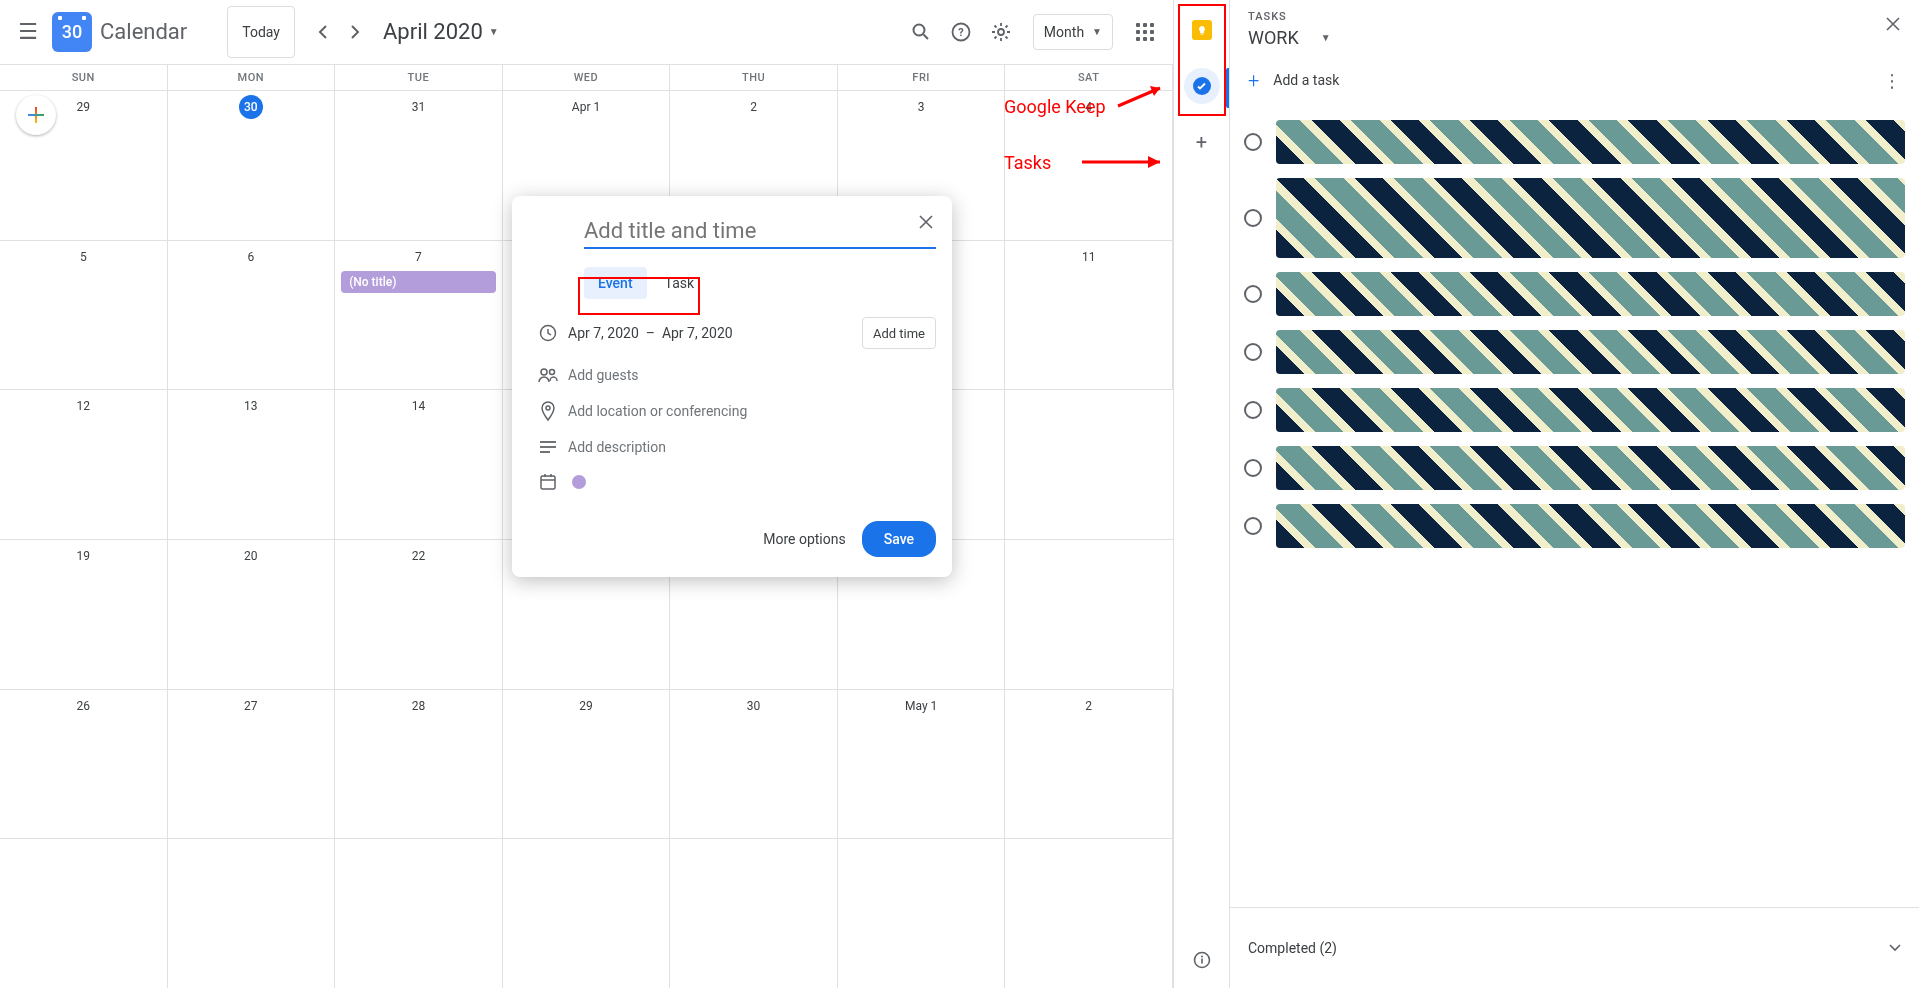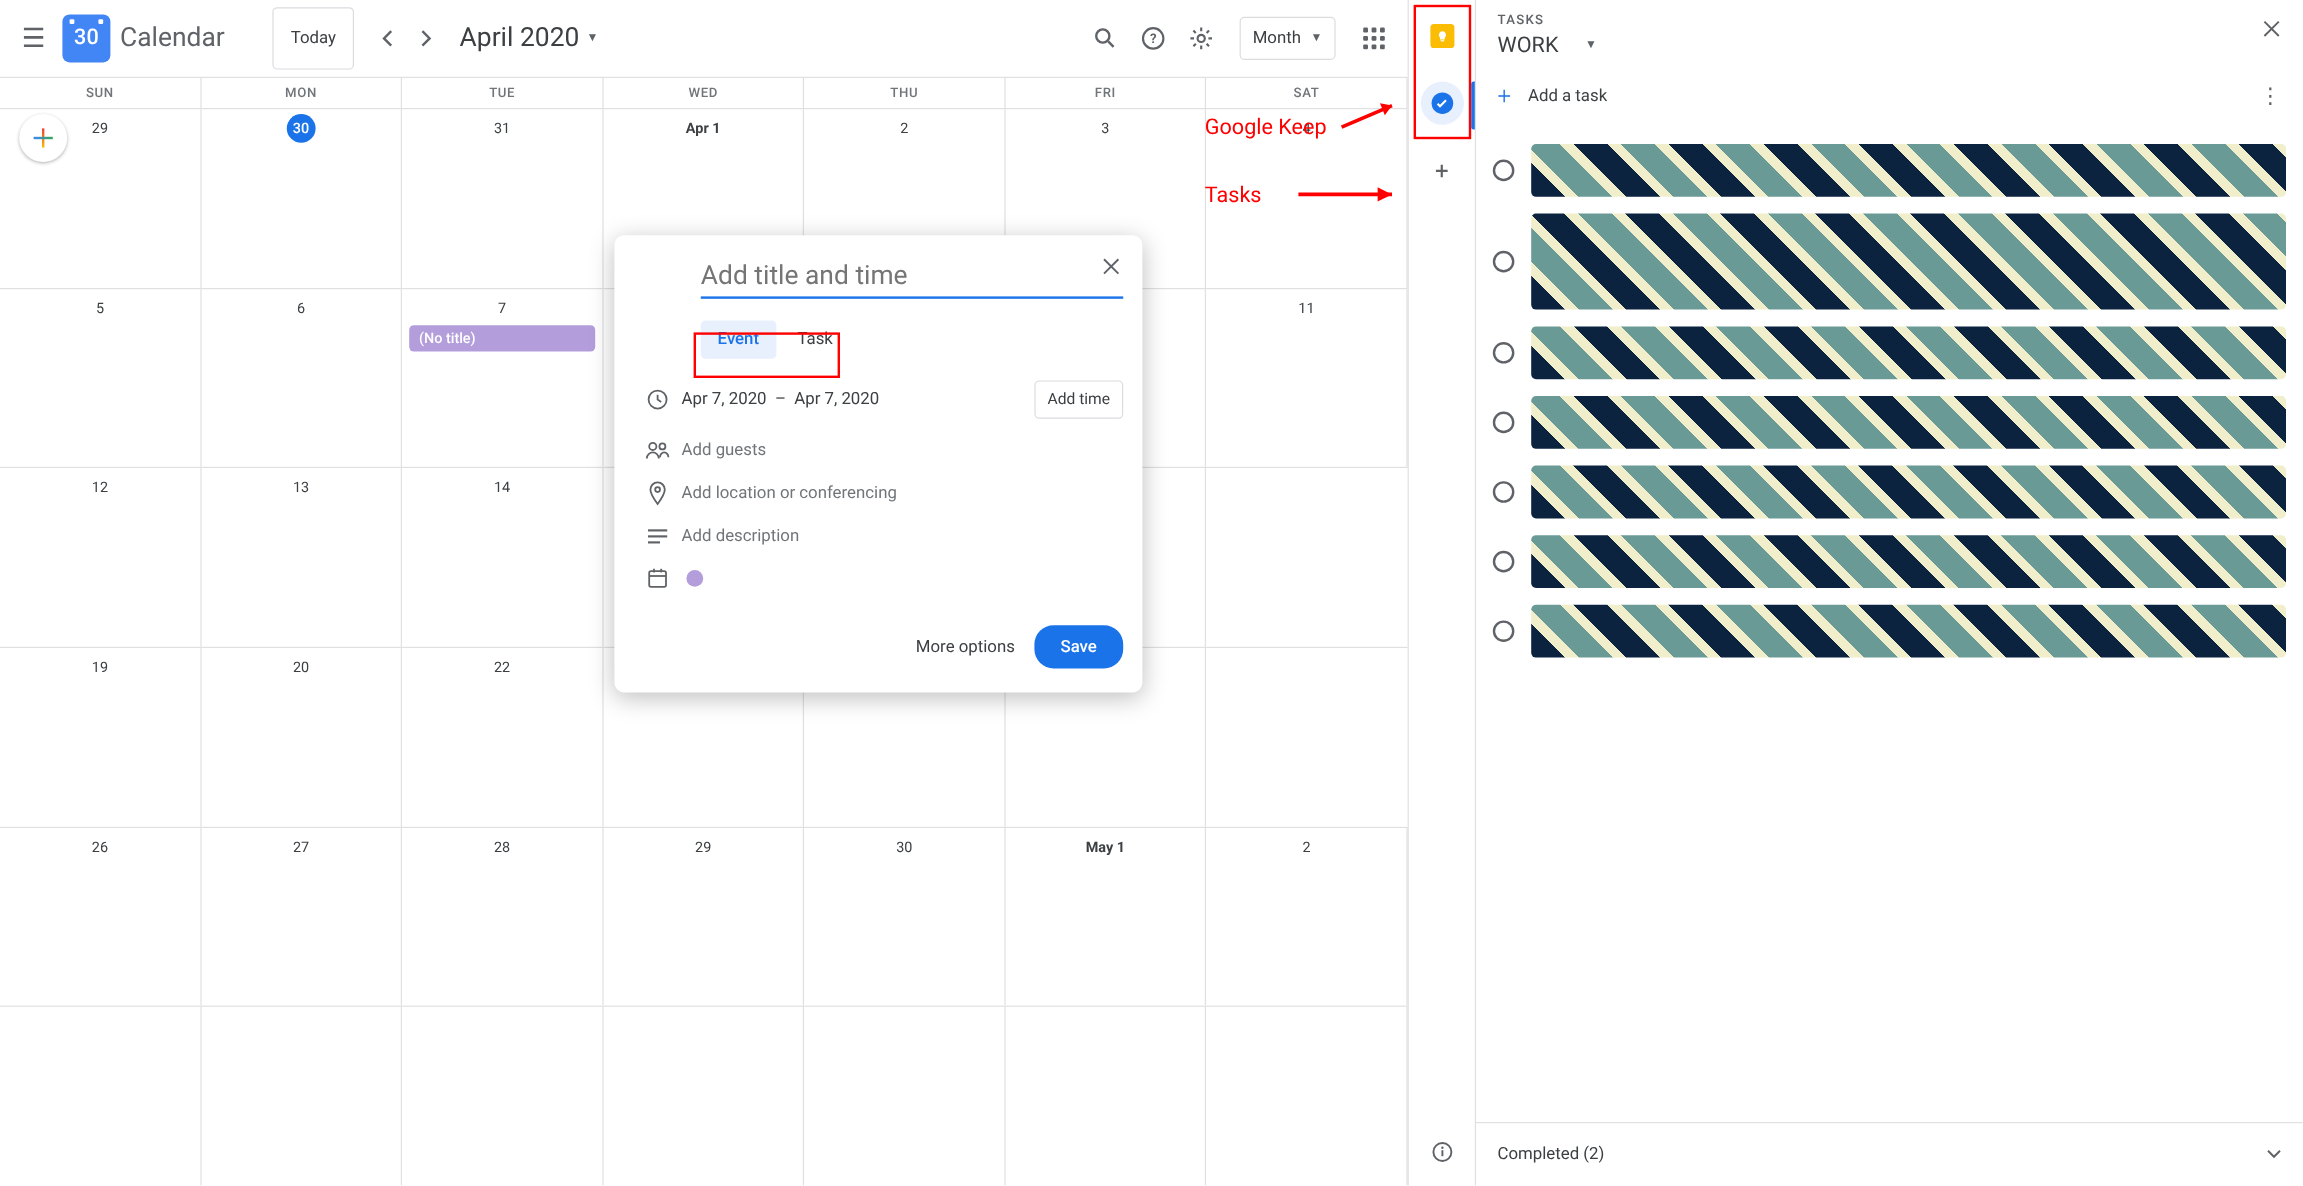--- a/index.html
+++ b/index.html
@@ -28,21 +28,21 @@
 
 
 .cal-grid { flex:1; border-top:1px solid #e0e0e0; display:flex; flex-direction:column; }
 .day-header { display:grid; grid-template-columns: repeat(7, 1fr); }
 .day-head { text-align:center; font-size:11px; color:#70757a; font-weight:500; padding:6px 0; border-right:1px solid #e0e0e0; letter-spacing:0.5px;}
 .weeks { flex:1; display:grid; grid-template-rows: repeat(6, 1fr); }
 .week { display:grid; grid-template-columns: repeat(7, 1fr); border-top:1px solid #e0e0e0;}
 .cell { border-right:1px solid #e0e0e0; position:relative; padding:4px 6px; }
 .date-num { font-size:12px; color:#3c4043; text-align:center; width:24px; height:24px; line-height:24px; margin:0 auto; display:block;}
 .date-today { background:#1a73e8; color:#fff; border-radius:50%; font-weight:500; }
-.date-strong { font-weight:700; }
+.date-strong { font-weight:400; }
 .fab { position:absolute; left:16px; top:4px; width:40px; height:40px; border-radius:50%; box-shadow:0 1px 3px rgba(0,0,0,0.3); background:#fff; display:flex; align-items:center; justify-content:center; cursor:pointer;}
 .fab-plus { position:relative; width:16px; height:16px;}
 .fab-plus::before{ content:''; position:absolute; left:7px; top:0; width:2px; height:16px; background:linear-gradient(#ea4335,#fbbc04);}
 .fab-plus::after{ content:''; position:absolute; top:7px; left:0; width:16px; height:2px; background:linear-gradient(90deg,#4285f4,#34a853);}
 .event-bar { position:absolute; left:6px; top:30px; height:22px; background:#b39ddb; border-radius:4px; color:#fff; font-size:12px; font-weight:500; line-height:22px; padding-left:8px; width:calc(100% - 12px); }
 
 
 .rail-box { position:absolute; top:4px; left:4px; width:48px; height:112px; border:2px solid red; }
 .rail-icon { width:36px; height:36px; border-radius:50%; display:flex; align-items:center; justify-content:center; cursor:pointer; }
 .keep-icon { width:20px; height:20px; background:#fbbc04; border-radius:3px; display:flex; align-items:center; justify-content:center; color:#fff; font-size:12px;}
@@ -84,21 +84,21 @@
 .tasks-close { position:absolute; right:10px; top:8px; width:32px; height:32px; display:flex; align-items:center; justify-content:center; cursor:pointer; color:#5f6368;}
 .add-task-row { display:flex; align-items:center; padding:14px 18px; }
 .add-task-plus { color:#1a73e8; font-size:20px; margin-right:14px; font-weight:300;}
 .add-task-text { font-size:14px; color:#3c4043;}
 .add-task-menu { margin-left:auto; color:#5f6368; font-size:18px; cursor:pointer;}
 .task-items { flex:1; overflow:auto; padding:0 14px;}
 .task-item { display:flex; align-items:center; gap:14px; margin:14px 0;}
 .task-radio { width:18px; height:18px; border:2px solid #5f6368; border-radius:50%; cursor:pointer; flex-shrink:0;}
 .task-img { flex:1; height:44px; border-radius:4px; background:repeating-linear-gradient(45deg, #0c2340 0 20px, #f0eecb 20px 28px, #6a9a96 28px 48px, #f0eecb 48px 56px);}
 .task-img-tall { height:80px;}
-.completed { border-top:1px solid #e0e0e0; padding:18px 18px; display:flex; align-items:center; justify-content:space-between; color:#3c4043; font-size:14px; cursor:pointer;}
+.completed { border-top:1px solid #e0e0e0; padding:32px 18px; display:flex; align-items:center; justify-content:space-between; color:#3c4043; font-size:14px; cursor:pointer;}
 
 svg { overflow:visible; }
 </style>
 </head>
 <body>
 
 <div class="app">
   <div class="main-area">
 
     <div class="header">

